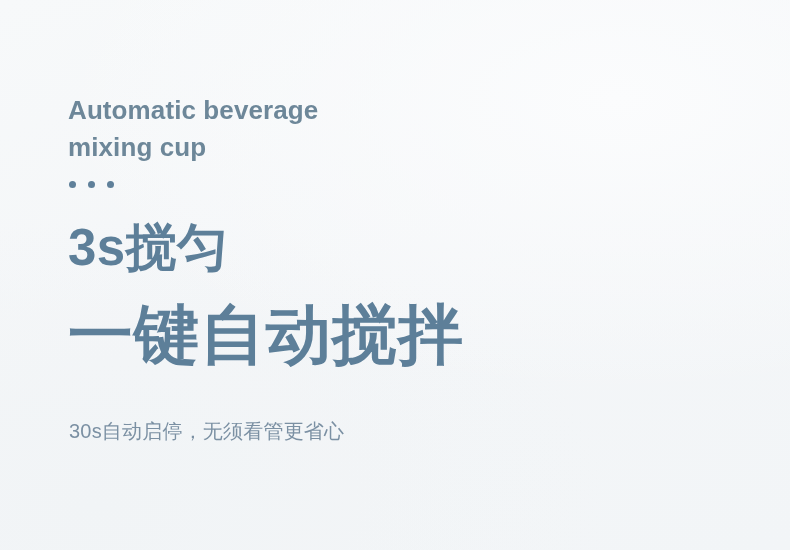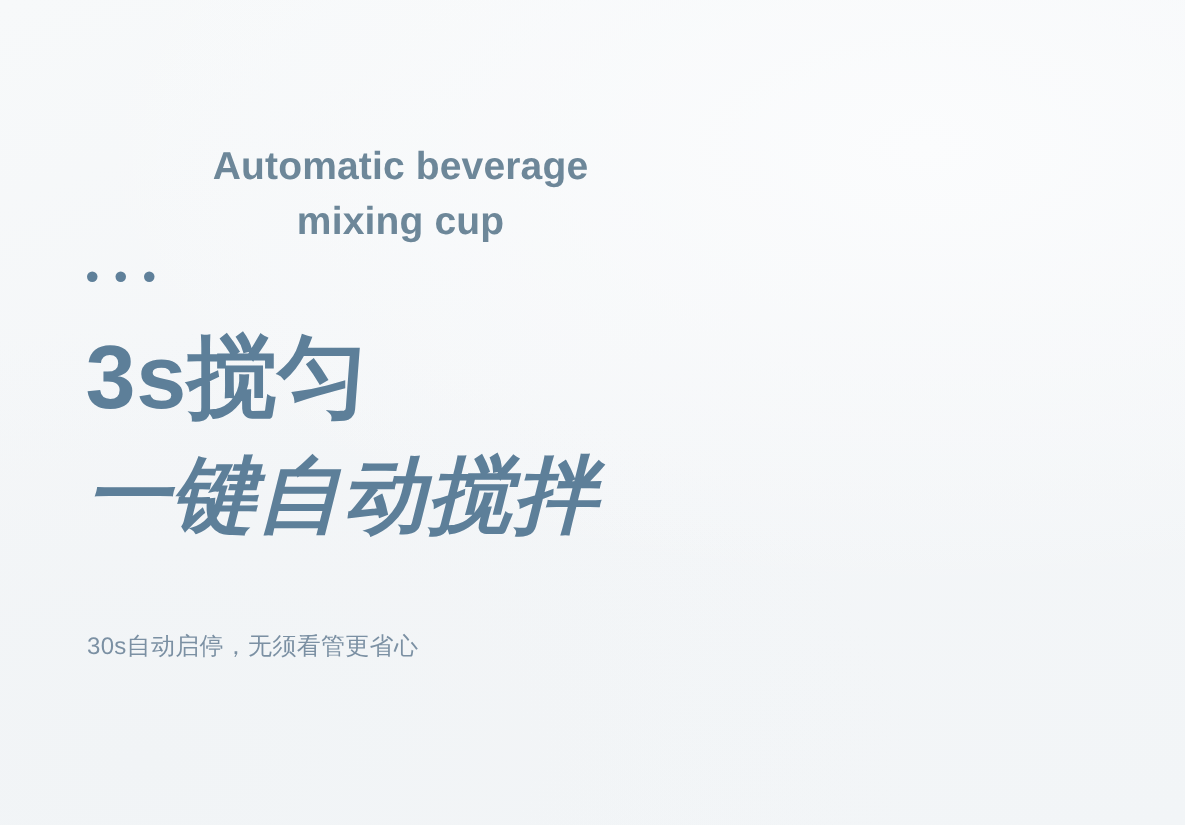--- a/index.html
+++ b/index.html
@@ -22,25 +22,24 @@
     height: 550px;
     box-sizing: border-box;
     background:
       radial-gradient(120% 90% at 78% 18%, #fbfcfd 0%, rgba(251,252,253,0) 60%),
       radial-gradient(100% 80% at 12% 92%, #f1f4f6 0%, rgba(241,244,246,0) 65%),
       linear-gradient(160deg, #f7f9fa 0%, #f4f6f8 48%, #f2f5f7 100%);
   }
 
   .content {
     position: absolute;
-    left: 57px;
+    left: 68px;
     top: 0;
     width: 700px;
     height: 386px;
-    text-align: center;
   }
 
   
   .eyebrow {
     position: absolute;
     top: 92px;
     left: 0;
     width: 420px;
     margin: 0;
     font-size: 26px;
@@ -74,36 +73,35 @@
     left: 0;
     margin: 0;
     color: #5d7f99;
     font-weight: 700;
     letter-spacing: 0.5px;
     line-height: 1;
     white-space: nowrap;
   }
   .headline-1 {
     top: 222px;
-    font-size: 60px;
+    font-size: 51px;
   }
   .headline-2 {
     top: 302px;
-    font-size: 56px;
+    font-size: 65px;
     letter-spacing: 1px;
-    font-style: italic;
   }
 
   
   .subcopy {
     position: absolute;
     top: 414px;
     left: 1px;
     margin: 0;
-    font-size: 16px;
+    font-size: 20px;
     font-weight: 400;
     line-height: 35px;
     color: #7b90a3;
     letter-spacing: 0.2px;
   }
   .subcopy .sub-line {
     display: block;
     white-space: nowrap;
   }
 </style>

